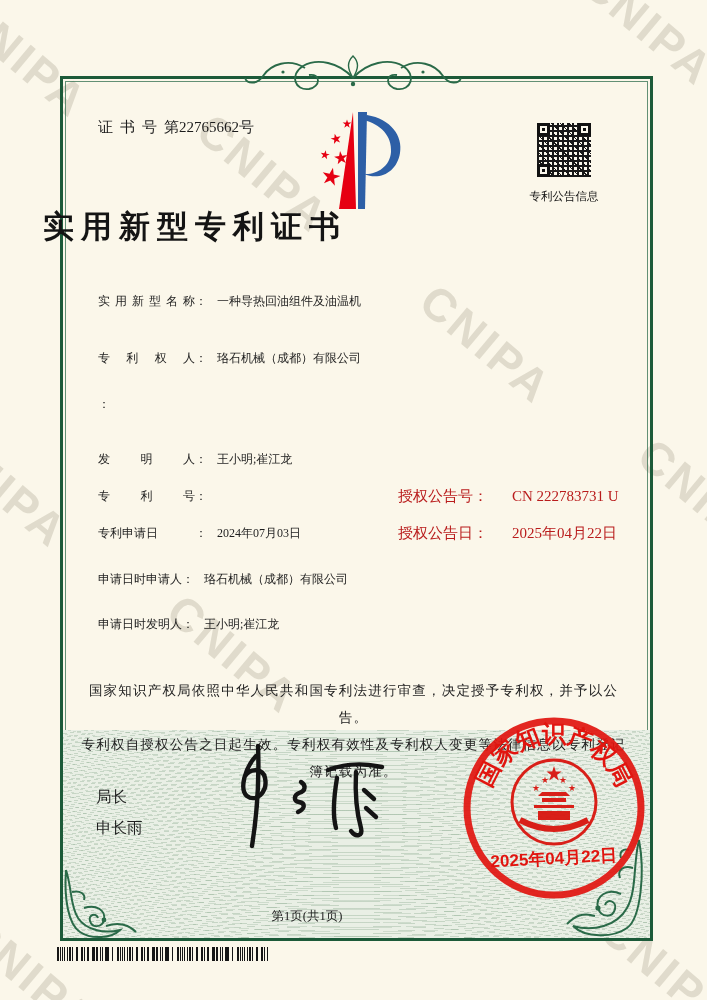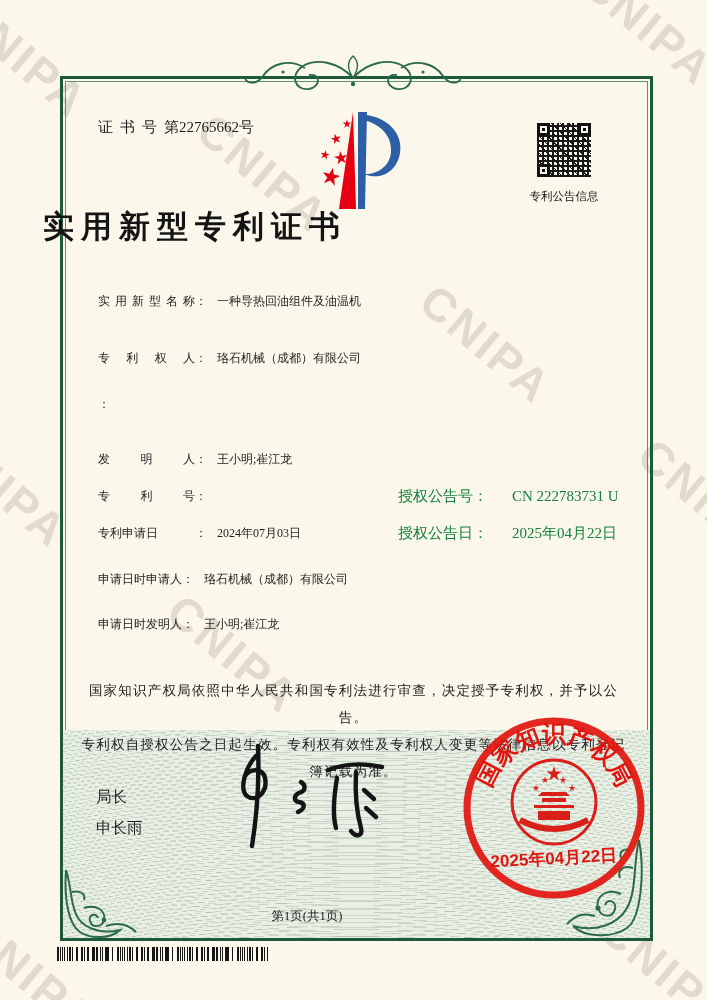--- a/index.html
+++ b/index.html
@@ -36,21 +36,21 @@
   .fp.tl{left:0;top:0}.fp.tr{right:0;top:0}.fp.bl{left:0;bottom:0}
   .qr-caption{position:absolute;left:514px;top:189px;width:100px;z-index:3;text-align:center;
               font-size:11.5px;color:#111;}
   .title{position:absolute;left:0;top:206px;width:707px;z-index:3;margin:0;text-align:left;
          font-size:31px;font-weight:700;letter-spacing:7px;color:#141414;padding-left:43px;}
   
   .row{position:absolute;left:98px;z-index:3;display:flex;font-size:12px;line-height:24px;color:#1e1e1e;}
   .lbl{display:inline-block;width:97px;}
   .lbl.j{text-align:justify;text-align-last:justify;}
   .val{margin-left:10px;}
-  .row2{position:absolute;left:398px;z-index:3;display:flex;font-size:15px;line-height:24px;color:#15803d;}
+  .row2{position:absolute;left:398px;z-index:3;display:flex;font-size:15px;line-height:24px;color:#b91c1c;}
   .row2 .val{margin-left:24px;}
   .r-name{top:289px}.r-patentee{top:346px}.r-address{top:392px}.r-inventor{top:447px}
   .r-patno{top:484px}.r-pubno{top:484px}.r-filing{top:521px}.r-grant{top:521px}
   .r-origapp{top:567px}.r-originv{top:612px}
   
   .stmt{position:absolute;left:78px;top:677px;width:551px;z-index:3;font-size:13.5px;
         letter-spacing:1.2px;color:#222;text-align:center;line-height:27px;}
   
   .director{position:absolute;left:96px;top:781px;z-index:4;font-family:"Liberation Sans","DejaVu Sans",sans-serif;
             font-weight:400;font-size:15.5px;color:#1f1f1f;line-height:31px;}

